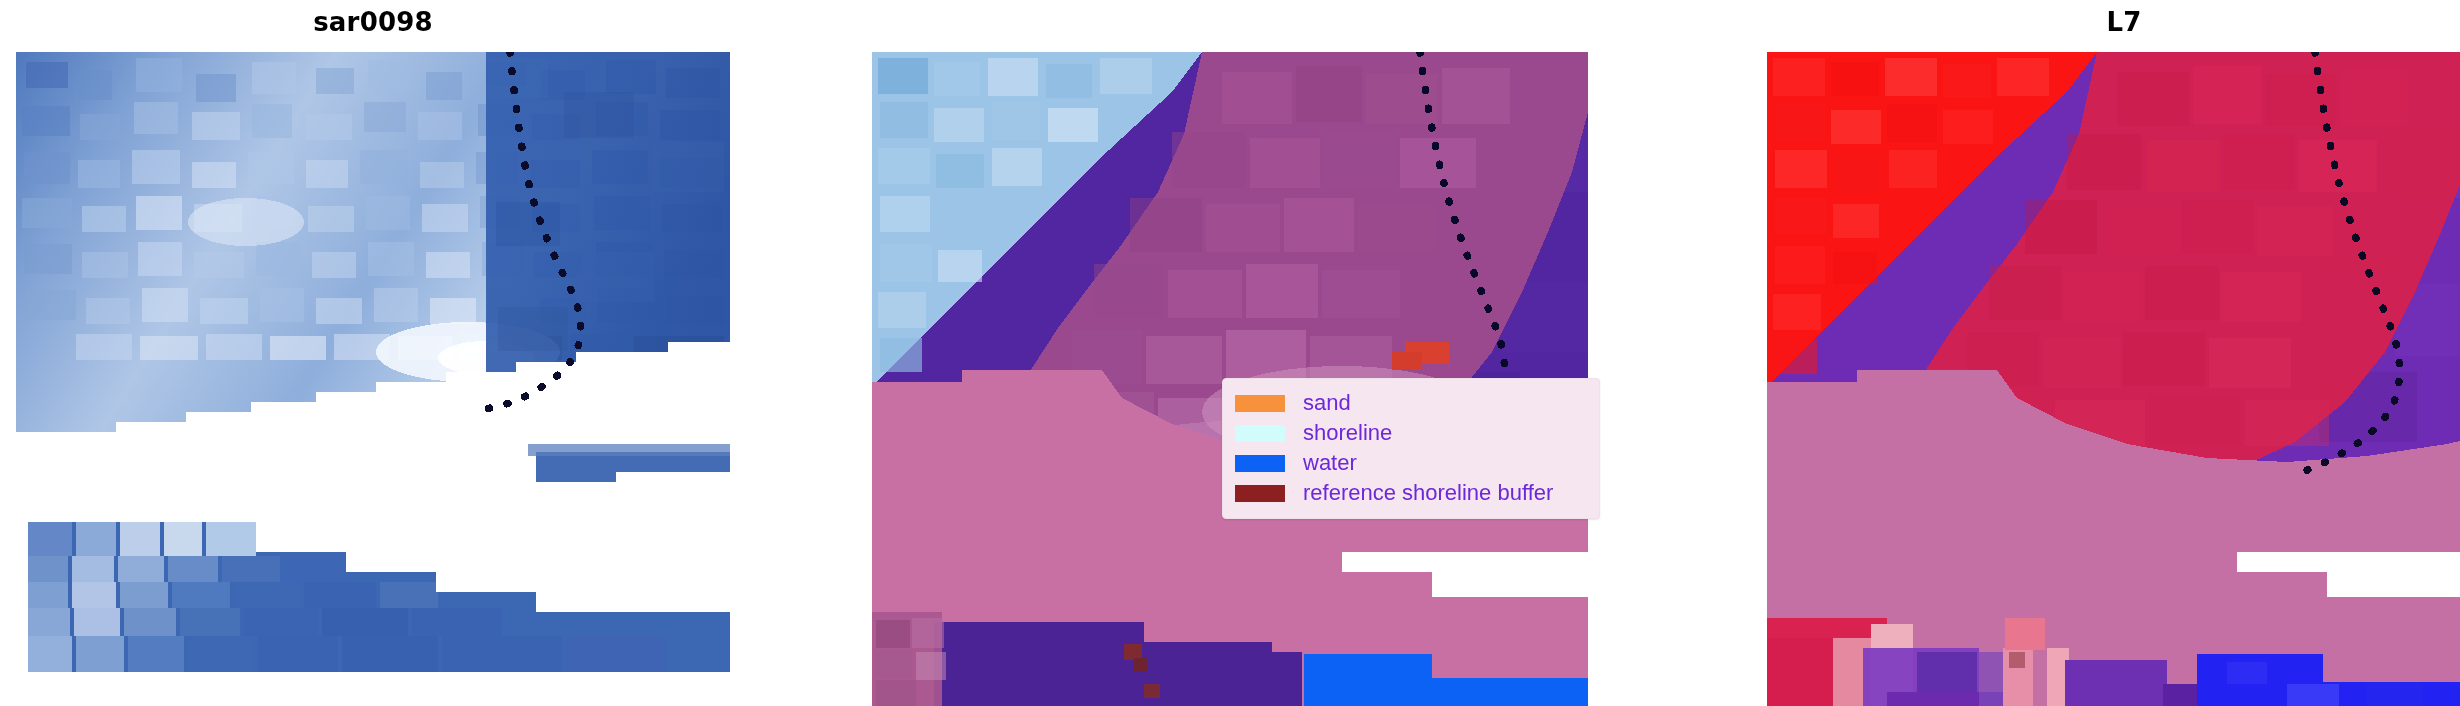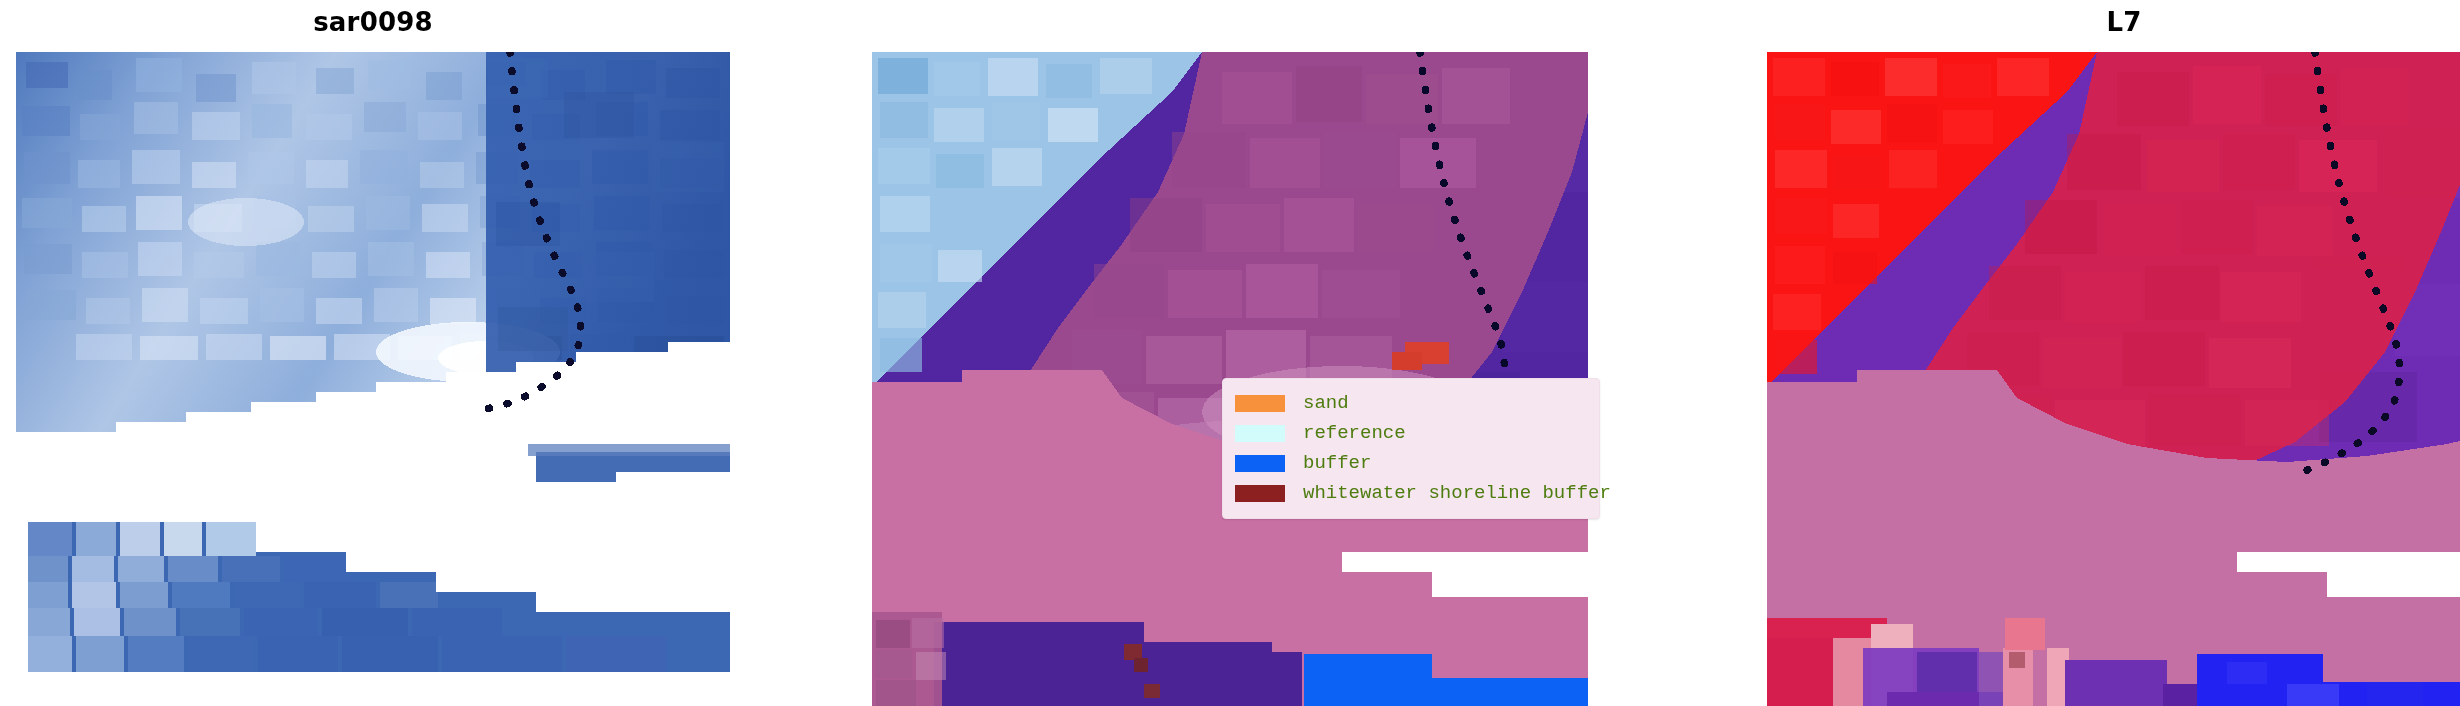--- a/index.html
+++ b/index.html
@@ -18,21 +18,21 @@
   
   #legend{
     position:absolute;left:1222px;top:378px;width:378px;
     background:#f6e6ef;border:1px solid #f0dfe9;border-radius:4px;
     padding:9px 12px 10px 12px;box-sizing:border-box;
     box-shadow:0 1px 2px rgba(0,0,0,.10);
   }
   .leg-row{display:flex;align-items:center;height:30px;}
   .leg-swatch{width:50px;height:17px;flex:0 0 50px;margin-right:18px;}
   .leg-line{width:50px;height:0;border-top:2.5px solid #000;flex:0 0 50px;margin-right:18px;}
-  .leg-label{font-size:19px;color:#4d7c0f;font-family:Liberation Mono, monospace;white-space:nowrap;}
+  .leg-label{font-size:22px;color:#6d28d9;font-family:Liberation Sans, sans-serif;white-space:nowrap;}
 </style>
 </head>
 <body>
 
 <div id="root">
 
   <div class="panel" id="p1" style="left:16px;width:714px;">
     <div class="panel-title">sar0098</div>
     <div class="canvas">
       <svg viewBox="0 0 714 654" preserveAspectRatio="none" shape-rendering="crispEdges">
@@ -454,25 +454,25 @@
     </div>
   </div>
 
   <div id="legend">
     <div class="leg-row">
       <span class="leg-swatch" style="background:#F8913C;"></span>
       <span class="leg-label">sand</span>
     </div>
     <div class="leg-row">
       <span class="leg-swatch" style="background:#D2FCFC;"></span>
-      <span class="leg-label">reference</span>
+      <span class="leg-label">shoreline</span>
     </div>
     <div class="leg-row">
       <span class="leg-swatch" style="background:#0B62F4;"></span>
-      <span class="leg-label">buffer</span>
+      <span class="leg-label">water</span>
     </div>
     <div class="leg-row">
       <span class="leg-swatch" style="background:#8C2020;"></span>
-      <span class="leg-label">whitewater shoreline buffer</span>
+      <span class="leg-label">reference shoreline buffer</span>
     </div>
   </div>
 
 </div>
 
 </body></html>

